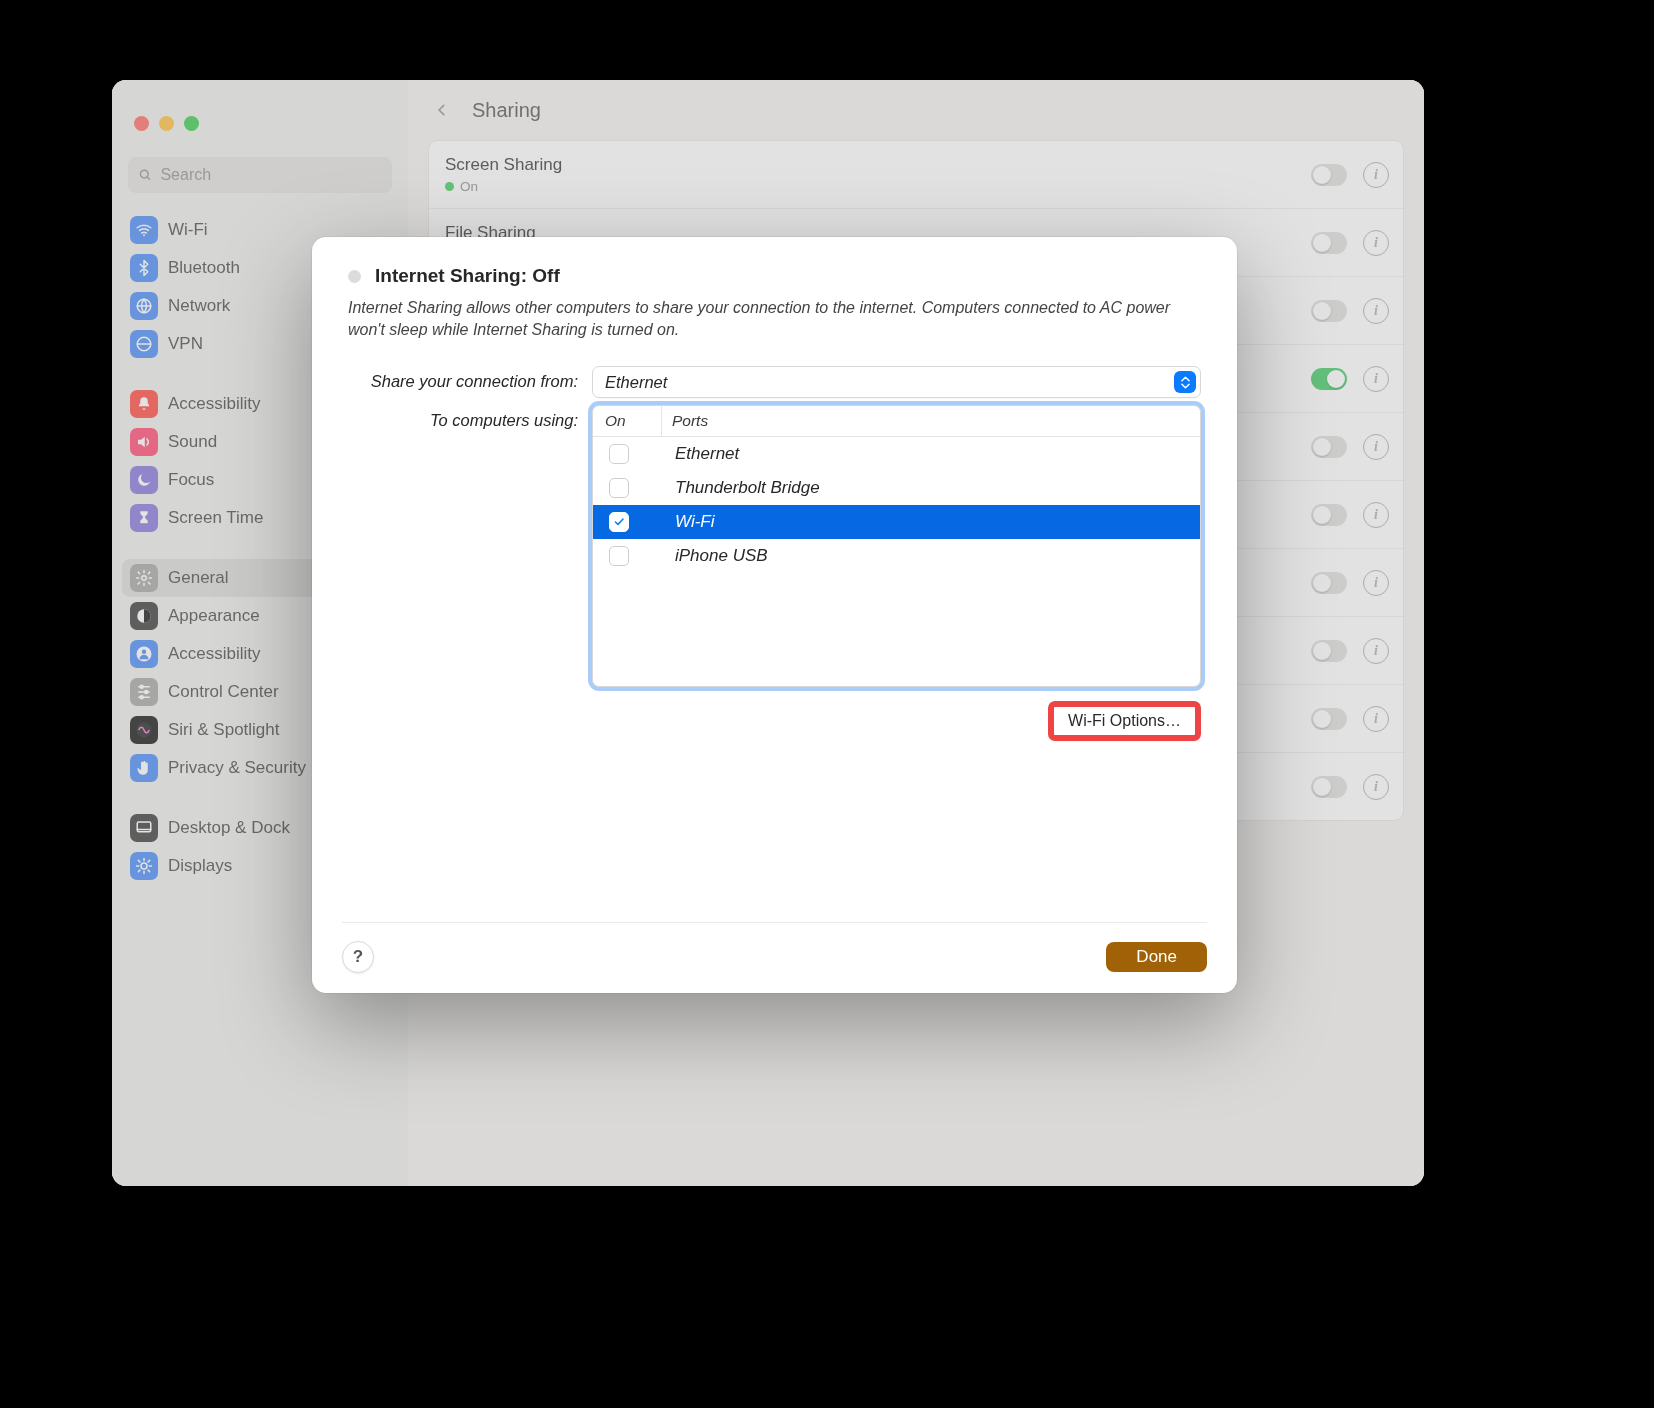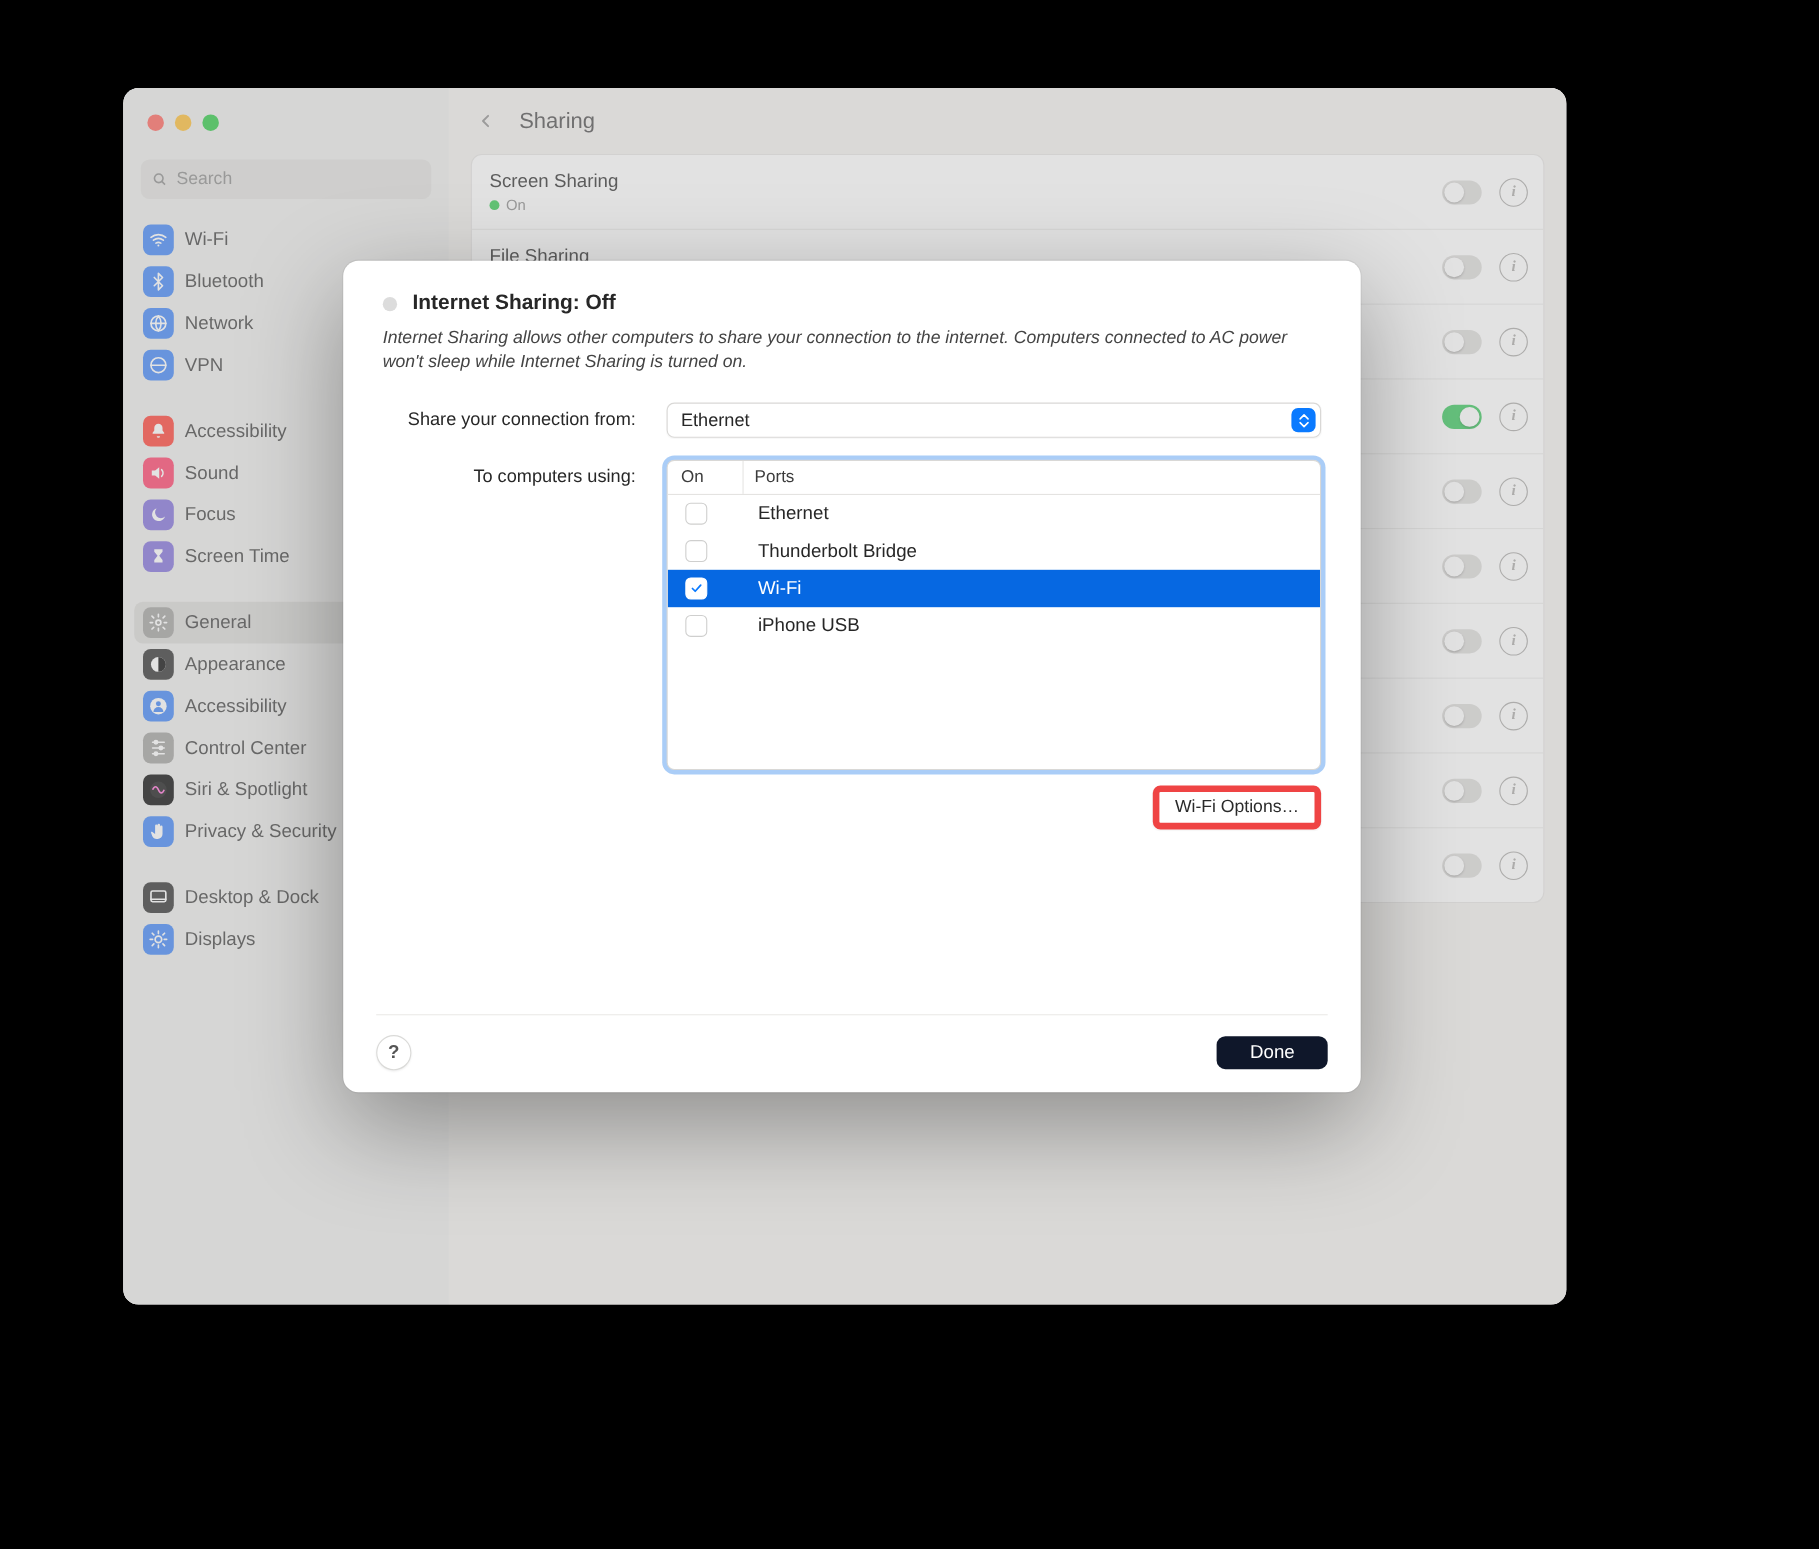--- a/index.html
+++ b/index.html
@@ -37,21 +37,21 @@
     background: rgba(180,180,180,0.38);
     z-index: 20;
     border-radius: 14px;
   }
 
   
   .sidebar {
     width: 296px;
     flex-shrink: 0;
     background: #ececea;
-    padding: 14px 0 0 0;
+    padding: 26px 0 0 0;
     display: flex;
     flex-direction: column;
   }
   .traffic {
     display: flex;
     gap: 10px;
     padding: 10px 0 26px 22px;
   }
   .tl { width: 15px; height: 15px; border-radius: 50%; }
   .tl.red { background: #ff5f57; }
@@ -231,22 +231,23 @@
   .sheet-desc {
     padding: 10px 6px 22px 6px;
     line-height: 1.35;
     color: #444;
     font-size: 16px;
     font-style: italic;
   }
   .form-row {
     display: flex;
     align-items: flex-start;
-    gap: 28px;
-    padding: 4px 6px 16px 6px;
+    gap: 14px;
+    padding: 4px 6px 3px 6px;
+    font-style: italic;
   }
   .form-label {
     width: 230px;
     text-align: right;
     padding-top: 6px;
     color: #272727;
   }
   .select-box {
     flex: 1;
     height: 30px;
@@ -343,21 +344,21 @@
     border-radius: 50%;
     border: 1px solid #dadad8;
     background: #fff;
     display: flex; align-items: center; justify-content: center;
     font-size: 17px; font-weight: 700;
     color: #555;
     box-shadow: 0 1px 2px rgba(0,0,0,0.08);
   }
   .done-btn {
     margin-left: auto;
-    background: #0f172a;
+    background: #a16207;
     border-radius: 8px;
     padding: 5px 30px;
     color: #fff;
     font-size: 17px;
     font-weight: 500;
   }
 </style>
 </head>
 <body>
 

